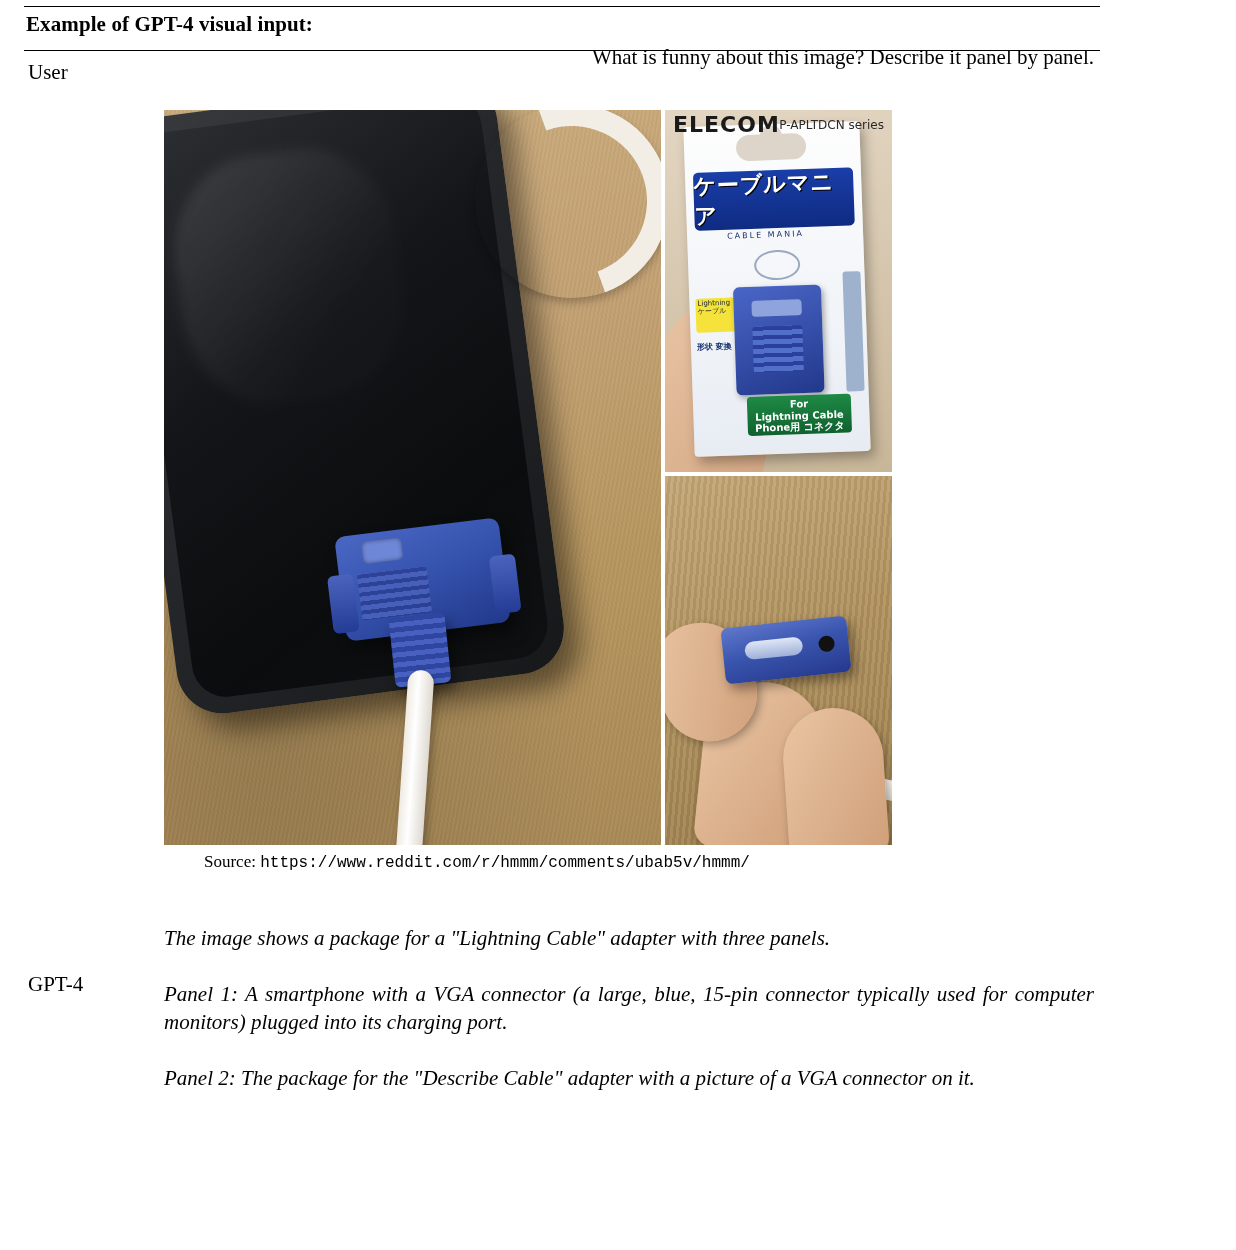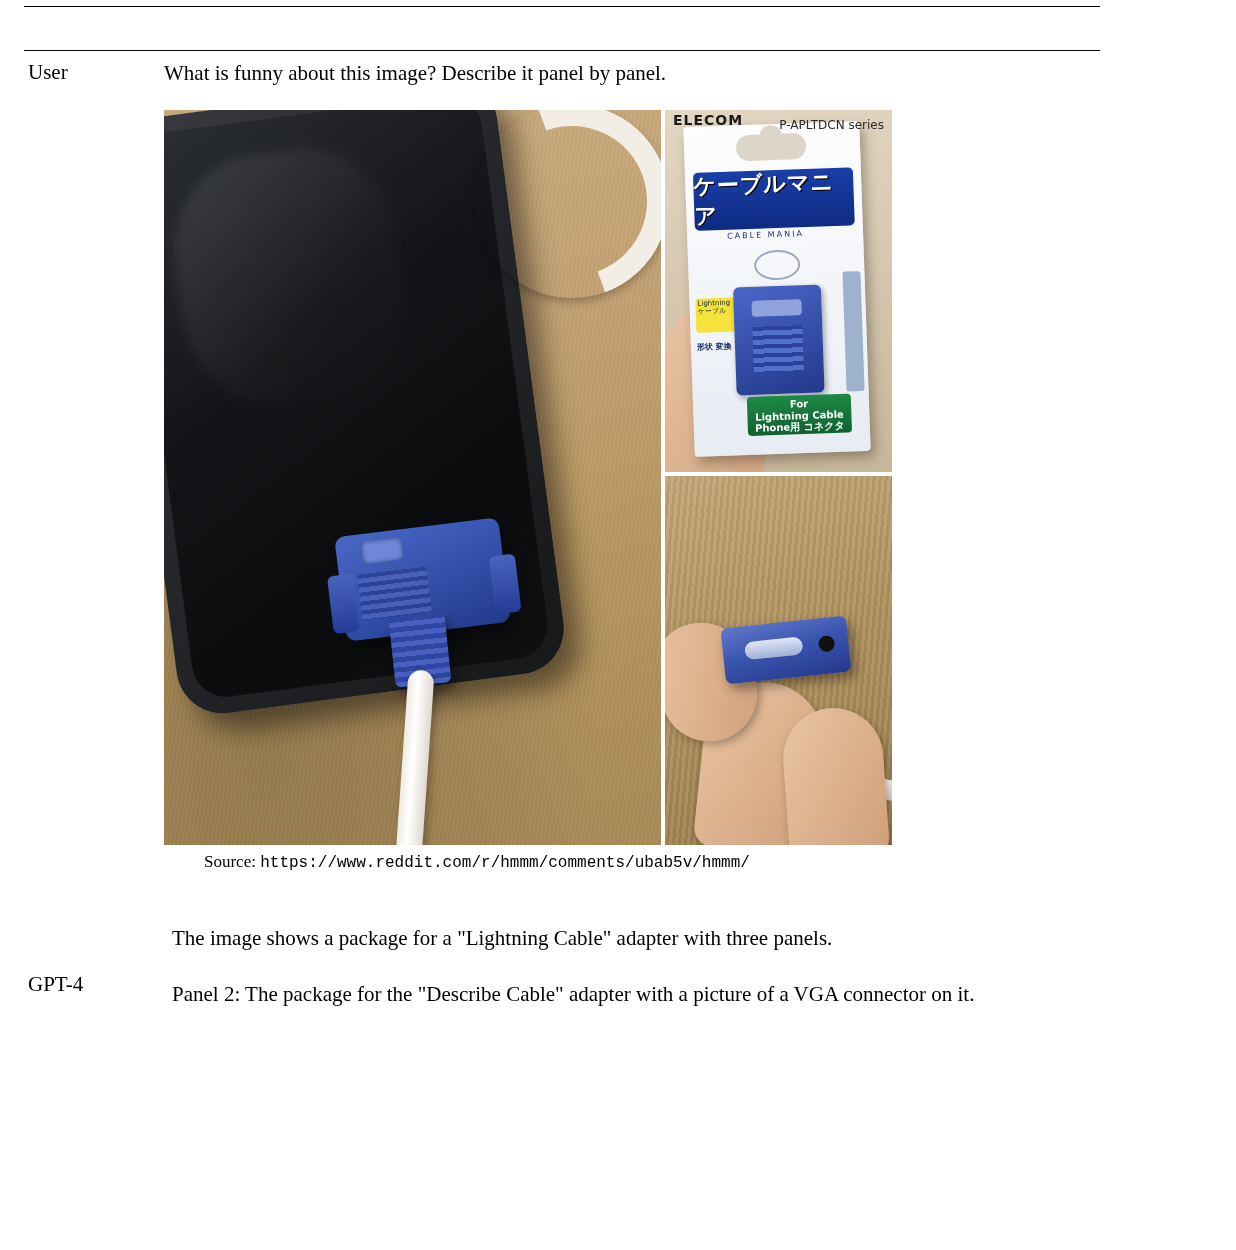--- a/index.html
+++ b/index.html
@@ -46,21 +46,21 @@
   }
   .role-user { left: 28px; top: 60px; }
   .role-gpt { left: 28px; top: 924px; margin-top: 48px; }
 
   .utterance {
     position: absolute;
     left: 164px;
     font-size: 21px;
     line-height: 1.32;
   }
-  .utterance-user { top: 60px; width: 930px; }
+  .utterance-user { top: 44px; width: 930px; text-align: right; }
 
   .figure {
     position: absolute;
     left: 164px;
     top: 110px;
     width: 728px;
     height: 735px;
     display: flex;
     gap: 4px;
     background: #fff;
@@ -355,21 +355,21 @@
     right: 4px; top: 150px;
     width: 18px; height: 120px;
     background: #9fb2cd;
     border-radius: 3px;
   }
   .pkg-brand {
     position: absolute;
     left: 8px; top: 2px;
     font-family: "DejaVu Sans", sans-serif;
     font-weight: bold;
-    font-size: 14px;
+    font-size: 22px;
     color: #1a1a1a;
     letter-spacing: 1px;
   }
   .pkg-series {
     position: absolute;
     right: 8px; top: 8px;
     font-family: "DejaVu Sans", sans-serif;
     font-size: 12px;
     color: #2a2a2a;
   }
@@ -448,33 +448,37 @@
     font-size: 17px;
     margin-left: 40px;
   }
   .source .url {
     font-family: "Liberation Mono", monospace;
     font-size: 16px;
   }
 
   .utterance-gpt { top: 924px; width: 930px; }
   .utterance-gpt p {
-    margin: 0 0 28px 8px;
+    margin: 0 0 28px 0;
     text-align: justify;
     line-height: 1.34;
+    font-style: italic;
   }
   .utterance-gpt p:last-child { margin-bottom: 0; }
 </style>
 </head>
 <body>
 
 <div class="page">
 
   <div class="rule rule-top"></div>
 
+  <div class="caption">
+    <span class="norm">Example of GPT-4 visual input</span><span>:</span>
+  </div>
 
   <div class="rule rule-mid"></div>
 
   <div class="role role-user">User</div>
 
   <div class="utterance utterance-user">What is funny about this image? Describe it panel by panel.</div>
 
   <div class="figure">
 
     <div class="fig-left">
@@ -531,16 +535,17 @@
   </div>
 
   <div class="source">
     <span>Source: </span><span class="url">https://www.reddit.com/r/hmmm/comments/ubab5v/hmmm/</span>
   </div>
 
   <div class="role role-gpt">GPT-4</div>
 
   <div class="utterance utterance-gpt">
     <p>The image shows a package for a "Lightning Cable" adapter with three panels.</p>
+    <p>Panel 1: A smartphone with a VGA connector (a large, blue, 15-pin connector typically used for computer monitors) plugged into its charging port.</p>
     <p>Panel 2: The package for the "Describe Cable" adapter with a picture of a VGA connector on it.</p>
   </div>
 
 </div>
 
 </body></html>

